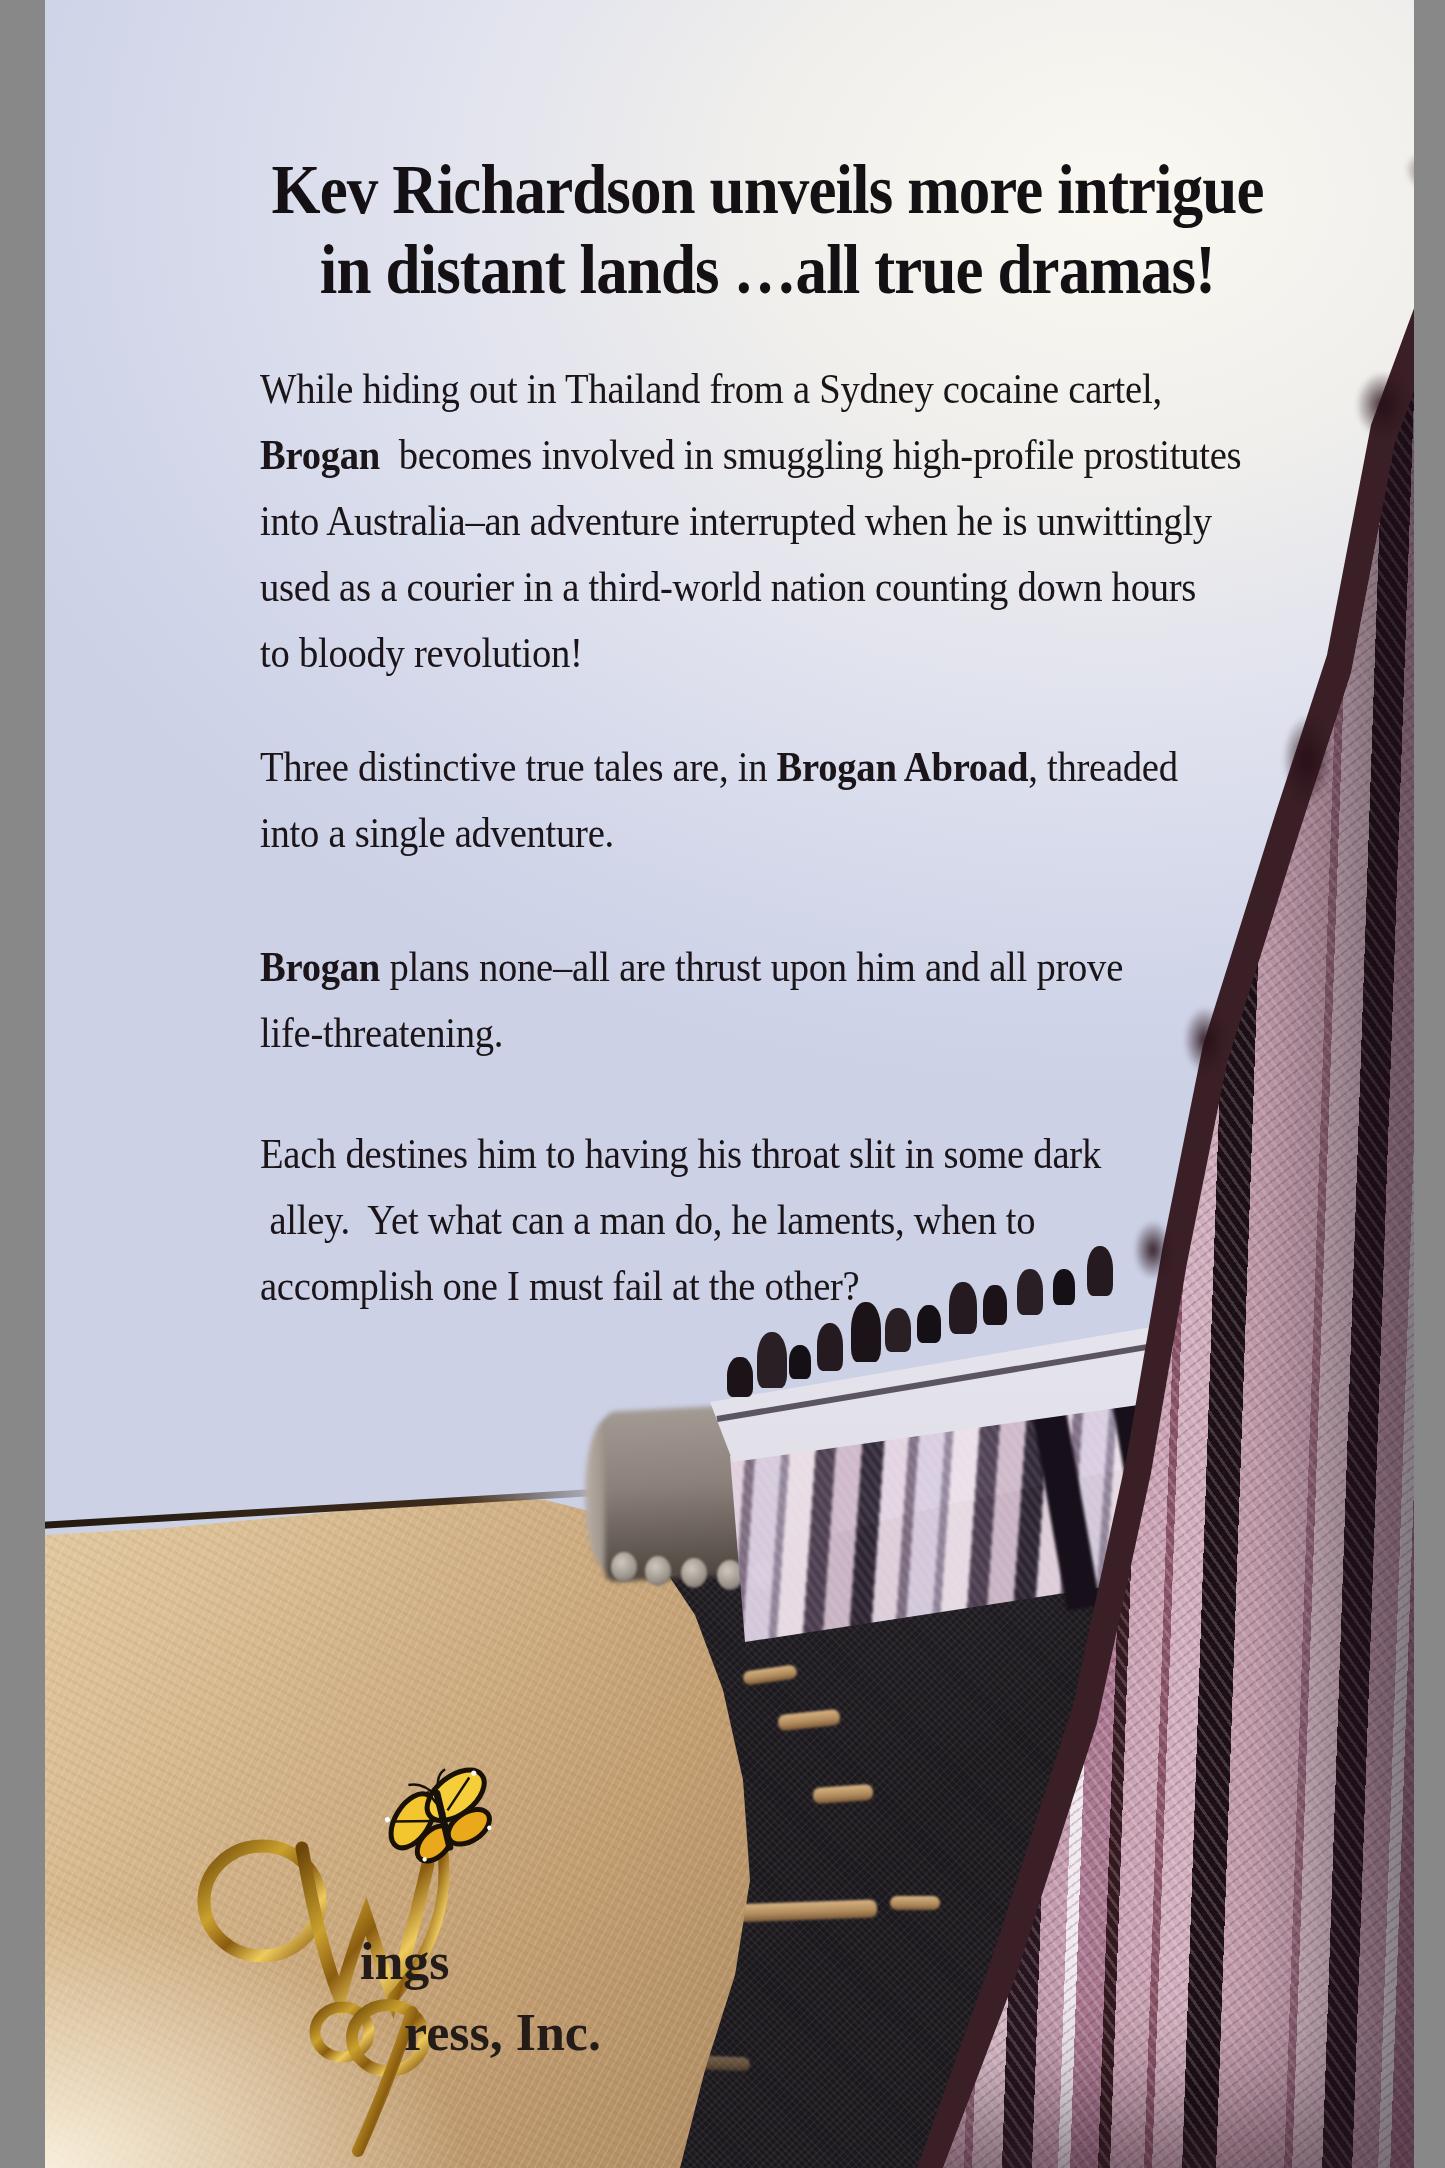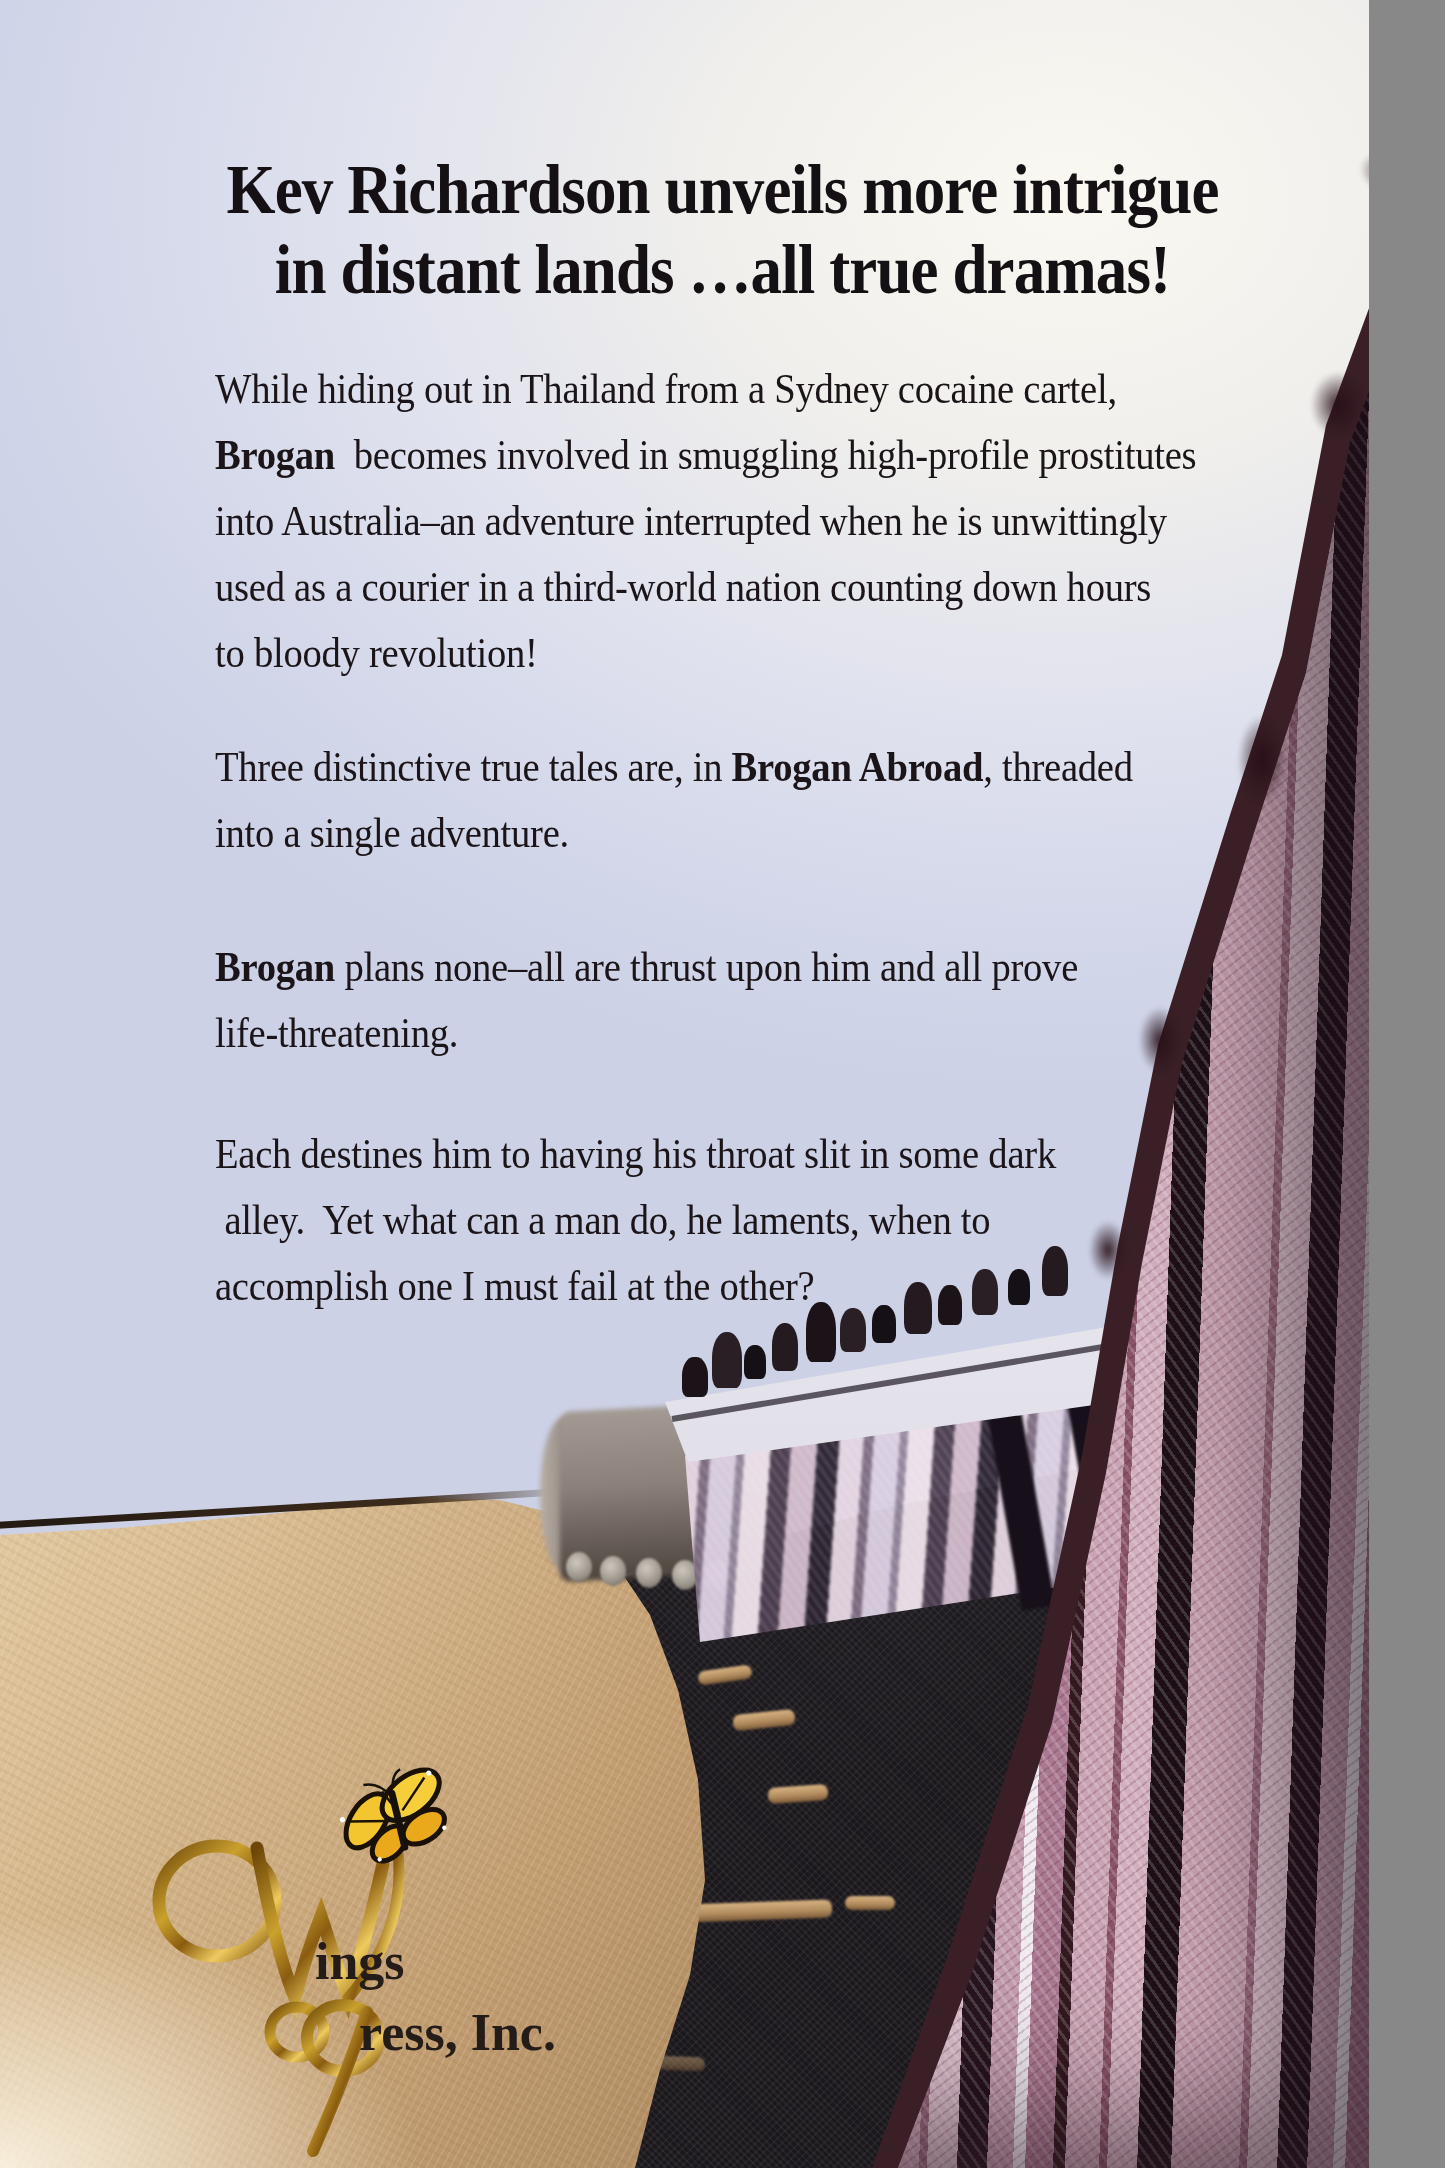--- a/index.html
+++ b/index.html
@@ -1,18 +1,18 @@
 <!DOCTYPE html>
 <html><head>
 <meta charset="utf-8">
 <style>
   html,body{margin:0;padding:0;}
   body{width:1445px;height:2168px;overflow:hidden;background:#888;}
   .page{position:relative;width:1369px;height:2168px;overflow:hidden;
-        font-family:"Liberation Serif", serif;color:#1b1418;}
+        font-family:"Liberation Serif", serif;color:#1b1418;margin-left:45px;}
   .layer{position:absolute;inset:0;}
   
   .bg{background:
       radial-gradient(ellipse 1200px 900px at 78% 9%, #faf8f1 0%, #f0efec 30%, #e0e2ee 58%, #d2d6e9 85%, #ccd1e6 100%);}
   
   .road{background:
       radial-gradient(ellipse at 60% 20%, rgba(110,100,115,.30), transparent 55%),
       repeating-linear-gradient(45deg, rgba(235,225,205,.05) 0 2px, transparent 2px 5px),
       repeating-linear-gradient(-45deg, rgba(200,190,210,.05) 0 2px, transparent 2px 6px),
       #1b181d;

